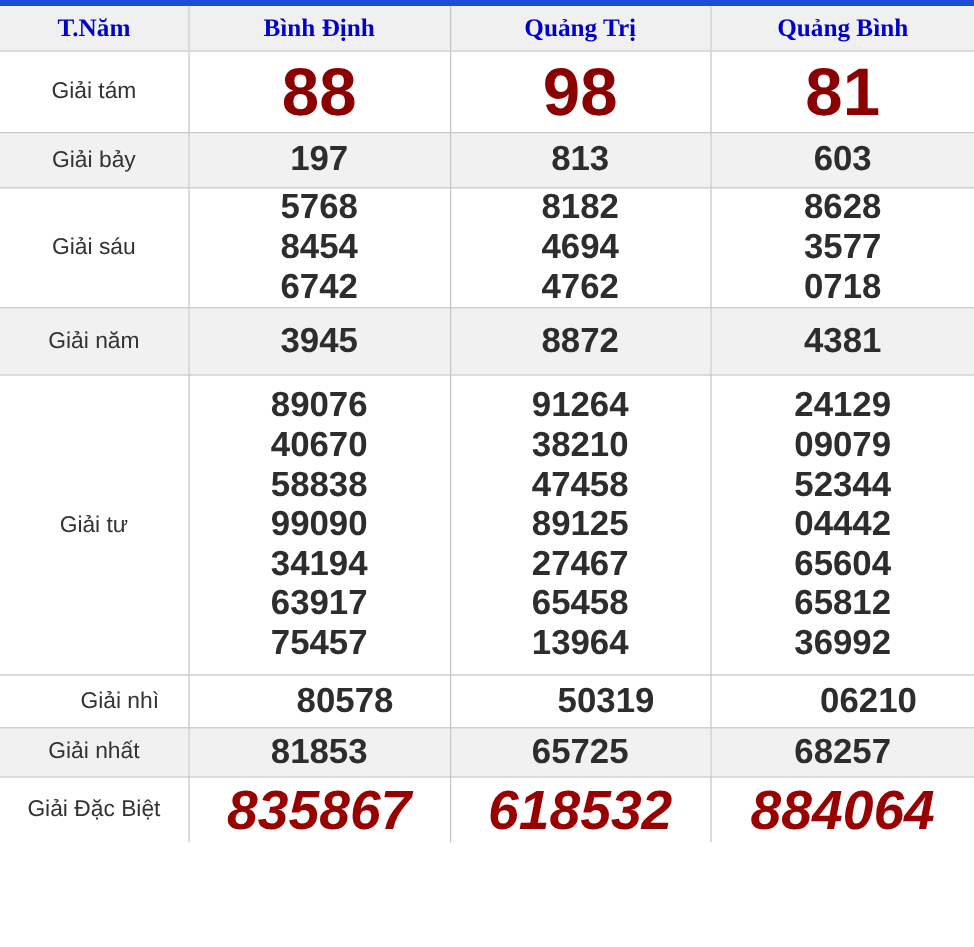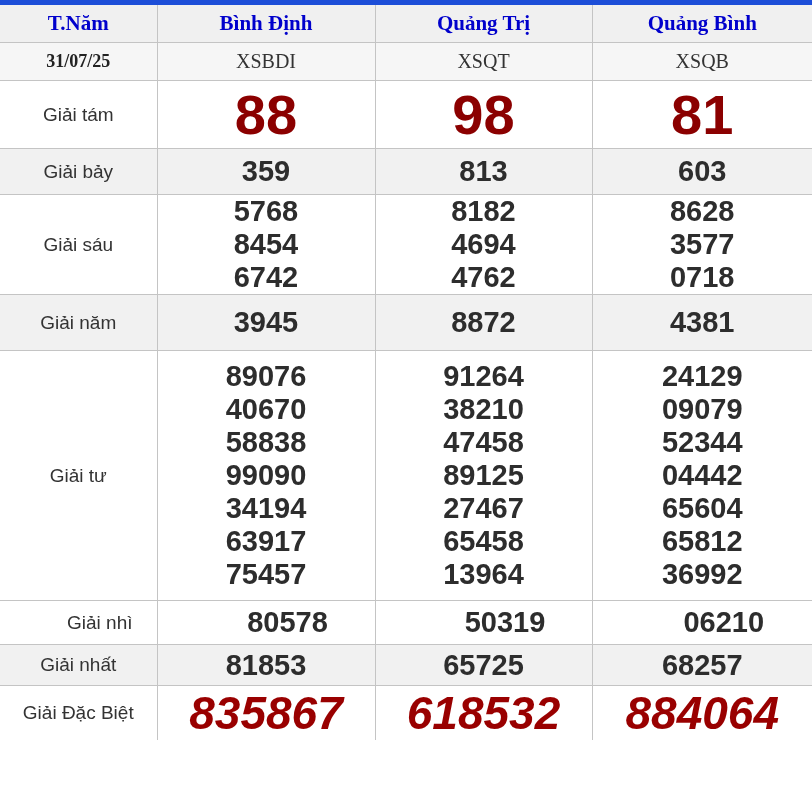--- a/index.html
+++ b/index.html
@@ -59,52 +59,38 @@
       <td class="prov">
         <span class="cell-text">Bình Định</span>
       </td>
       <td class="prov">
         <span class="cell-text">Quảng Trị</span>
       </td>
       <td class="prov">
         <span class="cell-text">Quảng Bình</span>
       </td>
     </tr>
-    <tr class="date-row">
-      <td>
-        <span class="date">31/07/25</span>
-      </td>
-      <td>
-        <span class="code">XSBDI</span>
-      </td>
-      <td>
-        <span class="code">XSQT</span>
-      </td>
-      <td>
-        <span class="code">XSQB</span>
-      </td>
-    </tr>
   </tbody>
   <tbody>
       <tr class="prize-row pr0 prize8">
         <td><span class="plabel">Giải tám</span></td>
         <td>
           <span class="num">88</span>
         </td>
         <td>
           <span class="num">98</span>
         </td>
         <td>
           <span class="num">81</span>
         </td>
       </tr>
       <tr class="prize-row pr1 normal shaded">
         <td><span class="plabel">Giải bảy</span></td>
         <td>
-          <span class="num">359</span>
+          <span class="num">197</span>
         </td>
         <td>
           <span class="num">813</span>
         </td>
         <td>
           <span class="num">603</span>
         </td>
       </tr>
       <tr class="prize-row pr2 normal">
         <td><span class="plabel">Giải sáu</span></td>

